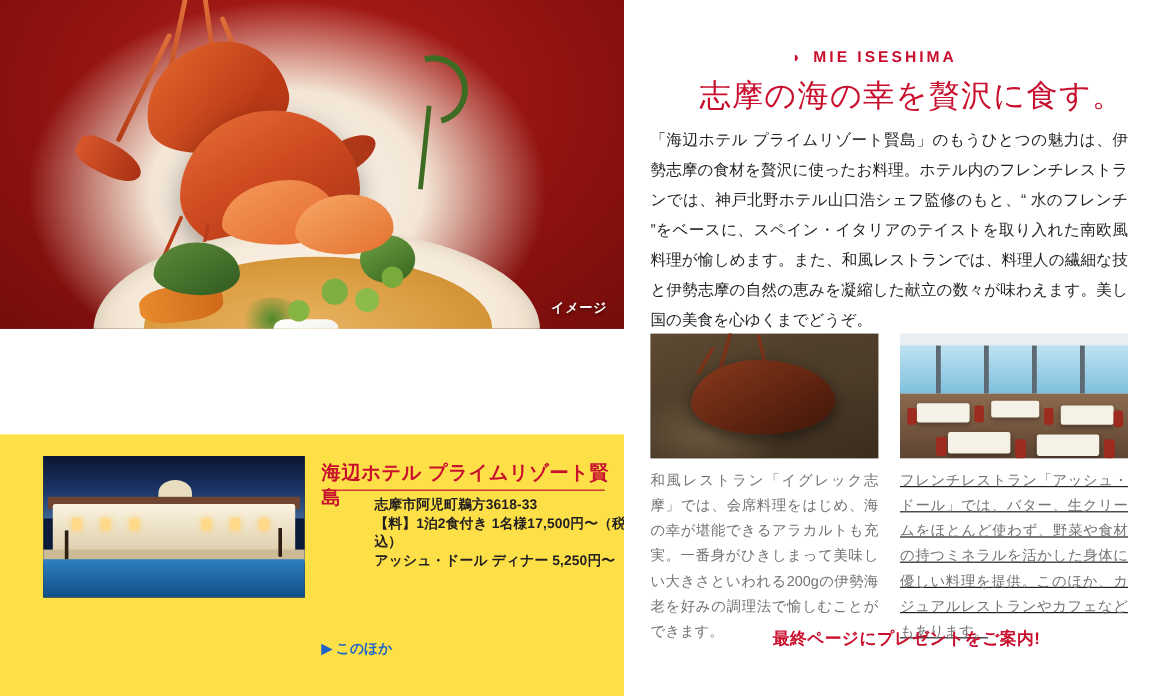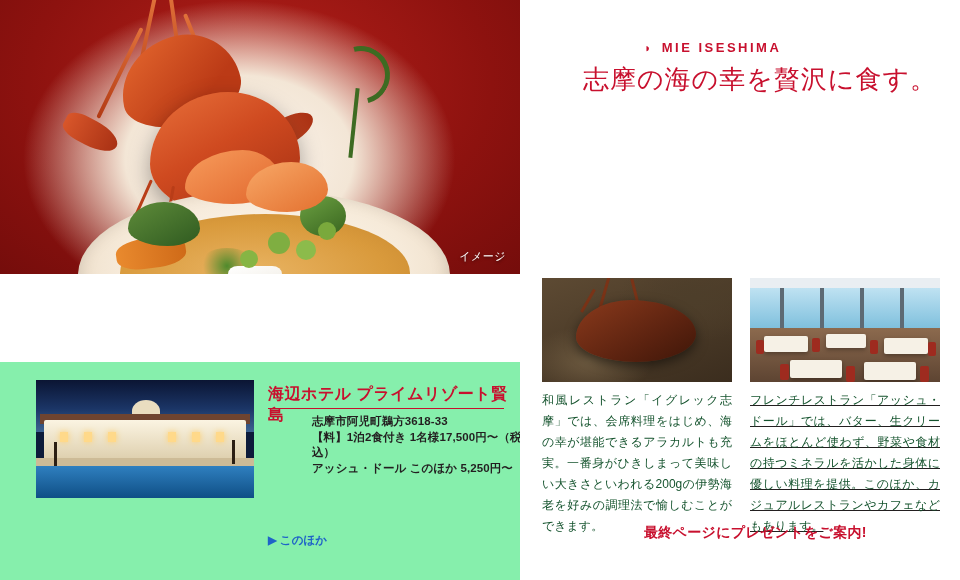--- a/index.html
+++ b/index.html
@@ -11,20 +11,21 @@
   }
   .page{position:relative;width:960px;height:580px;}
 
   
   .left-col{position:absolute;left:0;top:0;width:520px;height:580px;}
 
   .hero-photo{
     position:absolute;left:0;top:0;width:520px;height:274px;
     overflow:hidden;
     background:#4c1d95;
+    font-weight:bold;
   }
   .hero-bg{
     position:absolute;inset:0;
     background:
       radial-gradient(ellipse 300px 220px at 46% 58%, #fdf6ef 0%, #f3e6d6 38%, rgba(243,230,214,0) 72%),
       radial-gradient(ellipse 420px 300px at 50% 30%, #b5201a 0%, #8d120f 55%, #6d0b0a 100%),
       linear-gradient(160deg,#a81b16 0%, #7d100d 100%);
   }
   
   .lob{position:absolute;background:#c8451f;border-radius:50%;}
@@ -93,21 +94,21 @@
   }
   .fern-stem{position:absolute;left:352px;top:88px;width:4px;height:70px;background:#3d6b22;transform:rotate(6deg);}
 
   .image-caption{
     position:absolute;right:14px;bottom:10px;
     color:#ffffff;font-size:11px;letter-spacing:.5px;
     text-shadow:0 1px 3px rgba(0,0,0,.6);
   }
 
   
-  .hotel-block{position:absolute;left:0;top:362px;width:520px;height:218px;background:#86efac;}
+  .hotel-block{position:absolute;left:0;top:362px;width:520px;height:218px;background:#fde047;}
   .hotel-photo{
     position:absolute;left:36px;top:18px;width:218px;height:118px;overflow:hidden;
     background:#0d1b3a;
   }
   .hp-sky{position:absolute;left:0;top:0;width:100%;height:52px;
     background:linear-gradient(#0b1533 0%, #1b3566 55%, #3d6391 100%);}
   .hp-building{position:absolute;left:8px;top:40px;width:202px;height:46px;
     background:linear-gradient(#fbf4e2,#d9c9a5);border-radius:2px;}
   .hp-roof{position:absolute;left:4px;top:34px;width:210px;height:10px;background:#6f4430;}
   .hp-win{position:absolute;top:52px;width:8px;height:10px;background:#ffd98a;box-shadow:0 0 6px #ffcf6a;}
@@ -126,21 +127,21 @@
   .hotel-lines div{font-size:11.5px;line-height:15.5px;color:#231f20;font-weight:bold;letter-spacing:.1px;}
   .official-link{
     position:absolute;left:268px;top:171px;font-size:11.5px;color:#1f63c8;font-weight:bold;
   }
   .official-link .tri{color:#1f63c8;margin-right:3px;}
 
   
   .right-col{position:absolute;left:520px;top:0;width:440px;height:580px;background:#fff;}
 
   .kicker{
-    position:absolute;left:124px;top:40px;
+    position:absolute;left:140px;top:40px;
     font-size:13px;letter-spacing:2.5px;color:#c8102e;font-weight:bold;
   }
   .kicker .bullet{display:inline-block;margin-right:8px;color:#c8102e;font-size:12px;}
 
   .headline{
     position:absolute;left:60px;top:62px;width:360px;
     text-align:center;
     font-family:"Liberation Serif", serif;
     font-size:26px;color:#c8102e;letter-spacing:1px;font-weight:normal;
   }
@@ -175,21 +176,21 @@
     background:linear-gradient(#bfe2f2,#7fc0dd);}
   .ph-b .mull{position:absolute;top:10px;width:4px;height:40px;background:#5d6a74;}
   .ph-b .ceil{position:absolute;left:0;top:0;width:190px;height:10px;background:#e9eef2;}
   .ph-b .floor{position:absolute;left:0;top:50px;width:190px;height:54px;
     background:linear-gradient(#8c6a4e,#5d4432);}
   .ph-b .tbl{position:absolute;background:#f6f1e6;border-radius:2px;box-shadow:0 2px 4px rgba(0,0,0,.3);}
   .ph-b .chr{position:absolute;background:#9e2b1f;border-radius:2px;}
 
   .card-text{
     margin-top:8px;width:190px;
-    font-size:12px;line-height:21px;color:#14532d;text-align:justify;
+    font-size:12px;line-height:21px;color:#737373;text-align:justify;
   }
 
   .present-note{
     position:absolute;left:124px;top:524px;
     font-size:14px;font-weight:bold;color:#c8102e;letter-spacing:.3px;
   }
 </style>
 </head>
 <body>
 
@@ -251,37 +252,38 @@
         <div class="hp-palm" style="left:18px;top:62px;"></div>
         <div class="hp-palm" style="left:196px;top:60px;"></div>
       </div>
 
       <div class="hotel-name">海辺ホテル プライムリゾート賢島</div>
       <div class="hotel-rule"></div>
 
       <div class="hotel-lines">
         <div>志摩市阿児町鵜方3618-33</div>
         <div>【料】1泊2食付き 1名様17,500円〜（税サ込）</div>
-        <div>アッシュ・ドール このほか 5,250円〜</div>
+        <div>アッシュ・ドール ディナー 5,250円〜</div>
       </div>
 
       <div class="official-link">
         <span class="tri">▶</span><span>このほか</span>
       </div>
     </div>
   </div>
 
   <div class="right-col">
 
     <div class="kicker">
       <span class="bullet">◗</span><span>MIE ISESHIMA</span>
     </div>
 
     <div class="headline">志摩の海の幸を贅沢に食す。</div>
 
+    <div class="lede">「海辺ホテル プライムリゾート賢島」のもうひとつの魅力は、伊勢志摩の食材を贅沢に使ったお料理。ホテル内のフレンチレストランでは、神戸北野ホテル山口浩シェフ監修のもと、“ 水のフレンチ ”をベースに、スペイン・イタリアのテイストを取り入れた南欧風料理が愉しめます。また、和風レストランでは、料理人の繊細な技と伊勢志摩の自然の恵みを凝縮した献立の数々が味わえます。美し国の美食を心ゆくまでどうぞ。</div>
 
     <div class="cards">
 
       <div class="card card-a">
         <div class="card-photo ph-a">
           <div class="rock"></div>
           <div class="lant l3"></div>
           <div class="lant l1"></div>
           <div class="lant l2"></div>
           <div class="lobs"></div>

